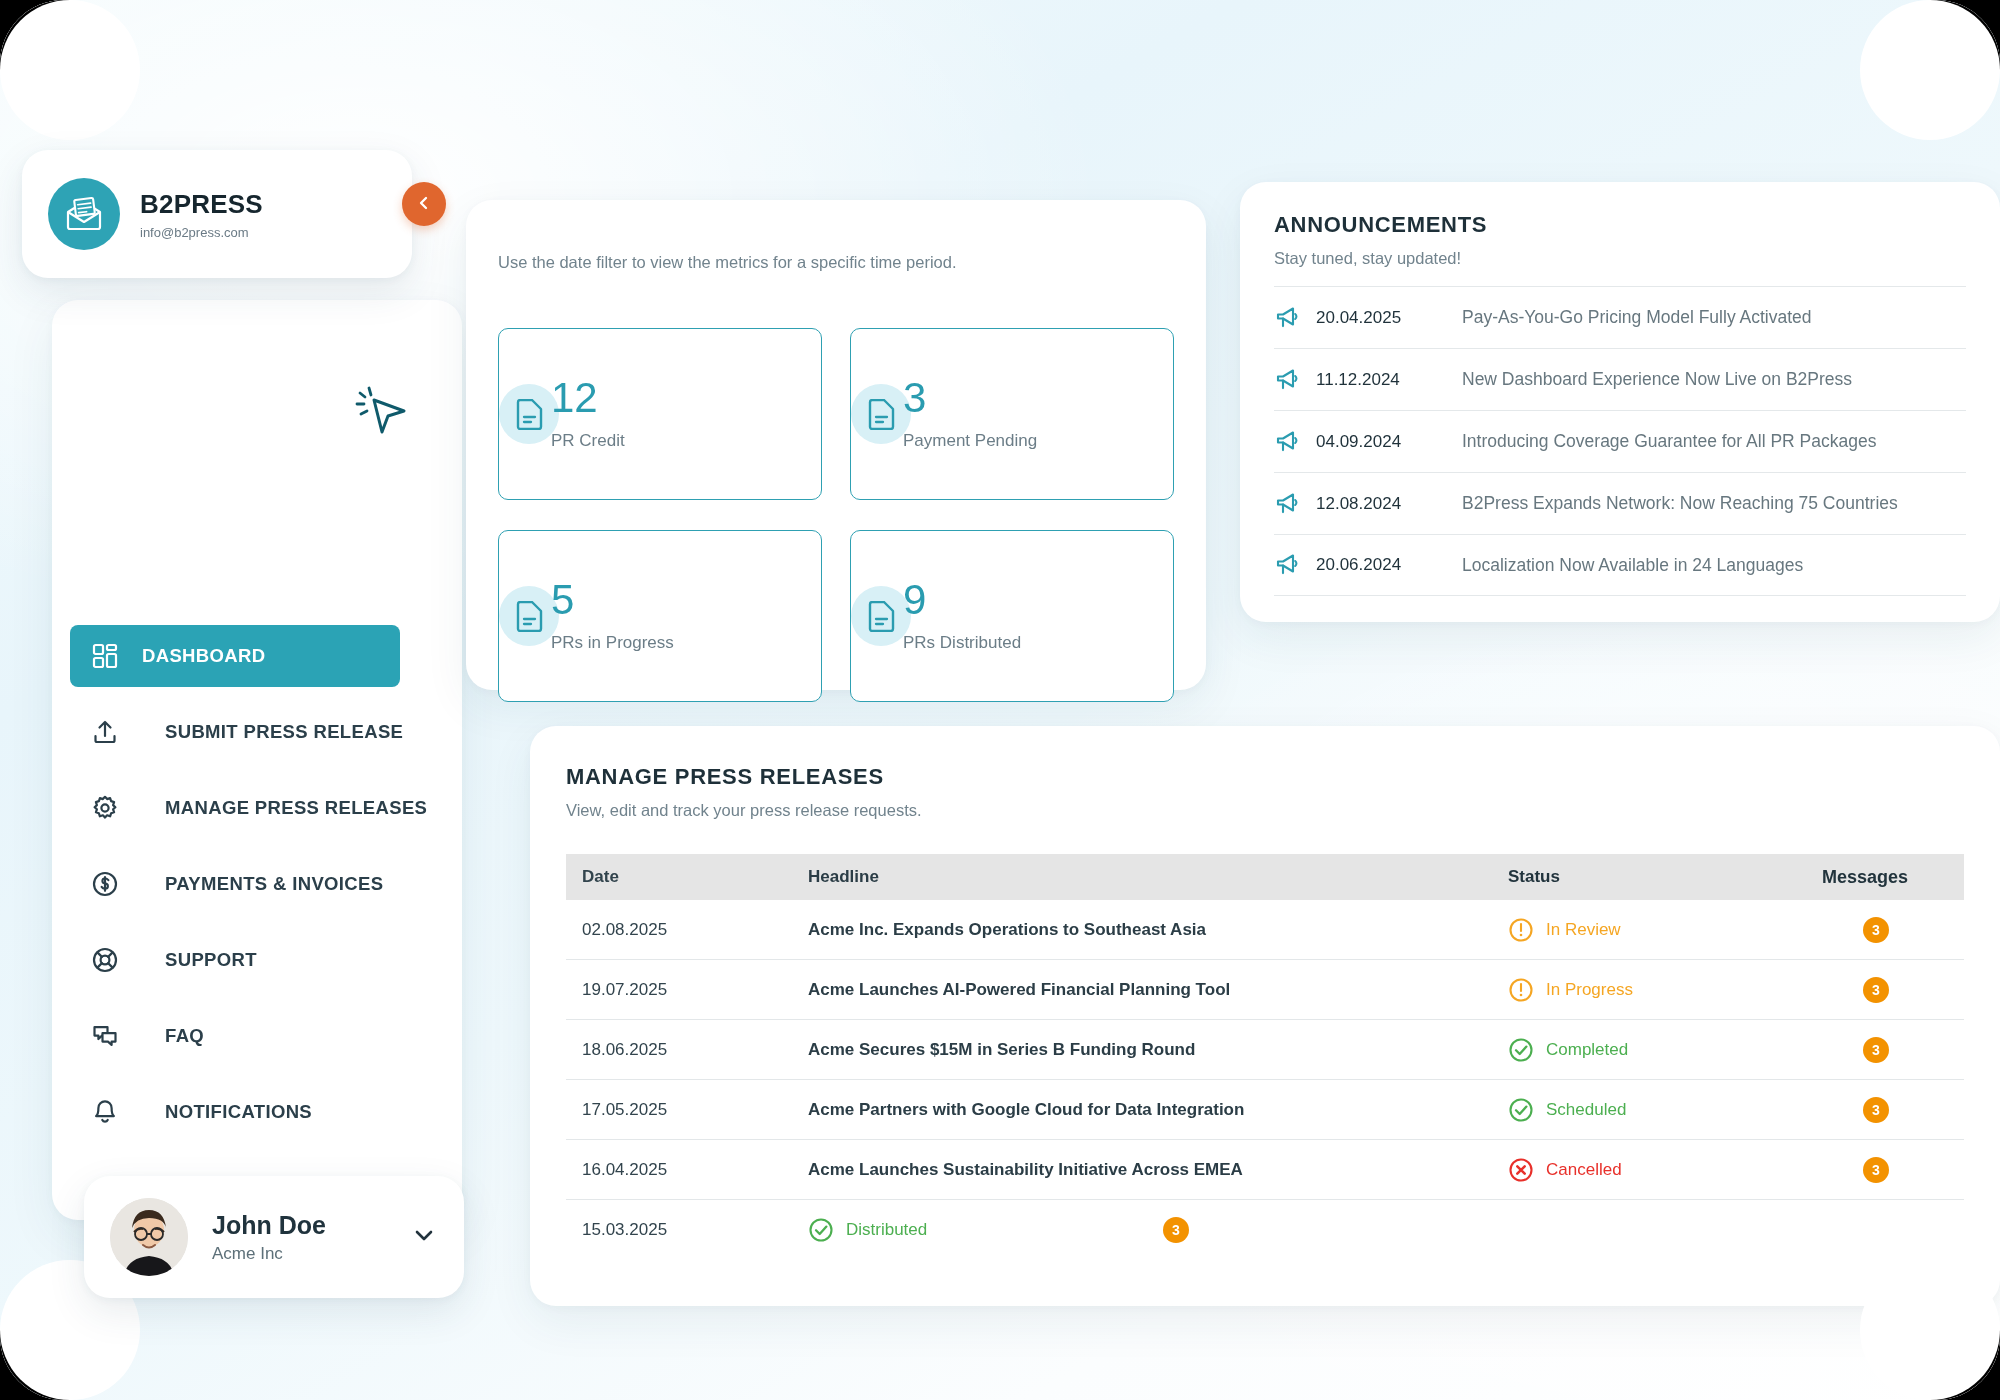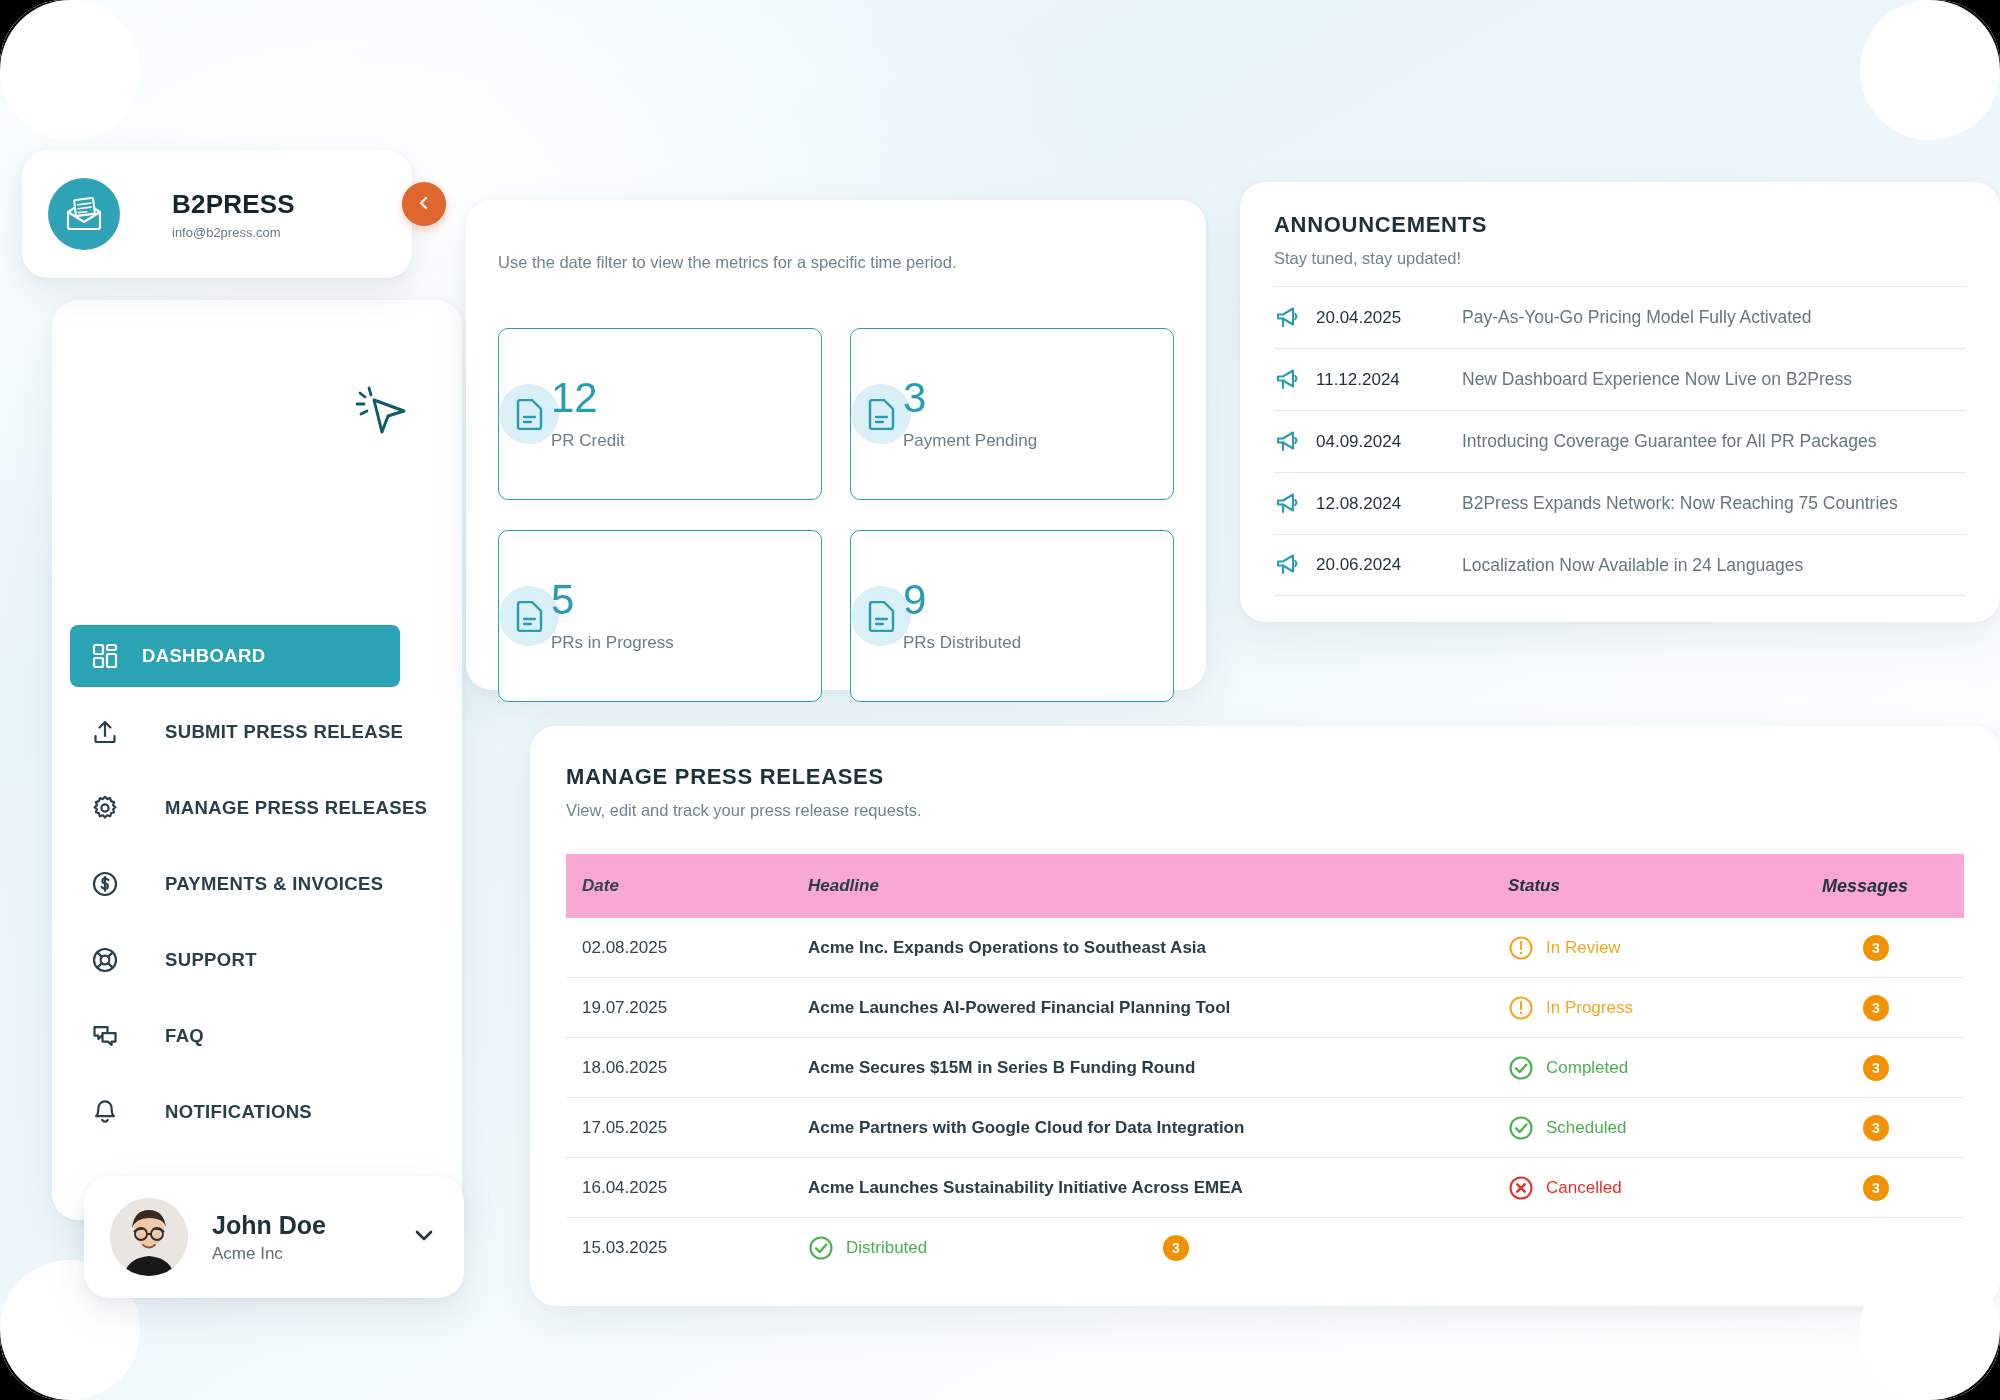--- a/index.html
+++ b/index.html
@@ -40,21 +40,20 @@
   #brand-card {
     position: absolute;
     left: 22px; top: 150px;
     width: 390px; height: 128px;
     background: #ffffff;
     border-radius: 26px;
     box-shadow: 0 14px 38px rgba(35,70,90,0.10), 0 2px 8px rgba(35,70,90,0.05);
     display: flex; align-items: center;
     padding-left: 26px;
     z-index: 6;
-    gap: 32px;
   }
   #brand-logo {
     width: 72px; height: 72px; border-radius: 50%;
     background: #2ea3b5;
     display: flex; align-items: center; justify-content: center;
     flex: none;
   }
   #brand-text { margin-left: 20px; }
   #brand-name {
     font-size: 26px; font-weight: 700; color: #16262e; letter-spacing: .2px;
@@ -181,23 +180,23 @@
     font-size: 17px; color: #1f313a; font-weight: 500;
     margin-left: 8px;
   }
   .ann-txt { font-size: 17.5px; color: #67777f; }
 
   
   #tbl-head { position: absolute; left: 36px; top: 38px; }
   #tbl { position: absolute; left: 36px; top: 128px; width: 1398px; }
   .trow { display: flex; align-items: center; }
   .trow.head {
-    background: #f9a8d4;
-    height: 64px;
-    font-size: 18px; font-weight: 700; color: #22343d; font-style: italic;
+    background: #e5e5e5;
+    height: 46px;
+    font-size: 18px; font-weight: 700; color: #22343d;
   }
   .trow.body {
     height: 60px;
     border-bottom: 1px solid #e3e7e9;
     cursor: pointer;
   }
   .trow.body:last-child { border-bottom: none; }
   .c-date { width: 242px; flex: none; padding-left: 16px; font-size: 17px; color: #32444d; }
   .c-head { flex: 1; font-size: 17px; font-weight: 700; color: #2b3d46; }
   .c-stat { width: 280px; flex: none; display: flex; align-items: center; font-size: 17px; }

